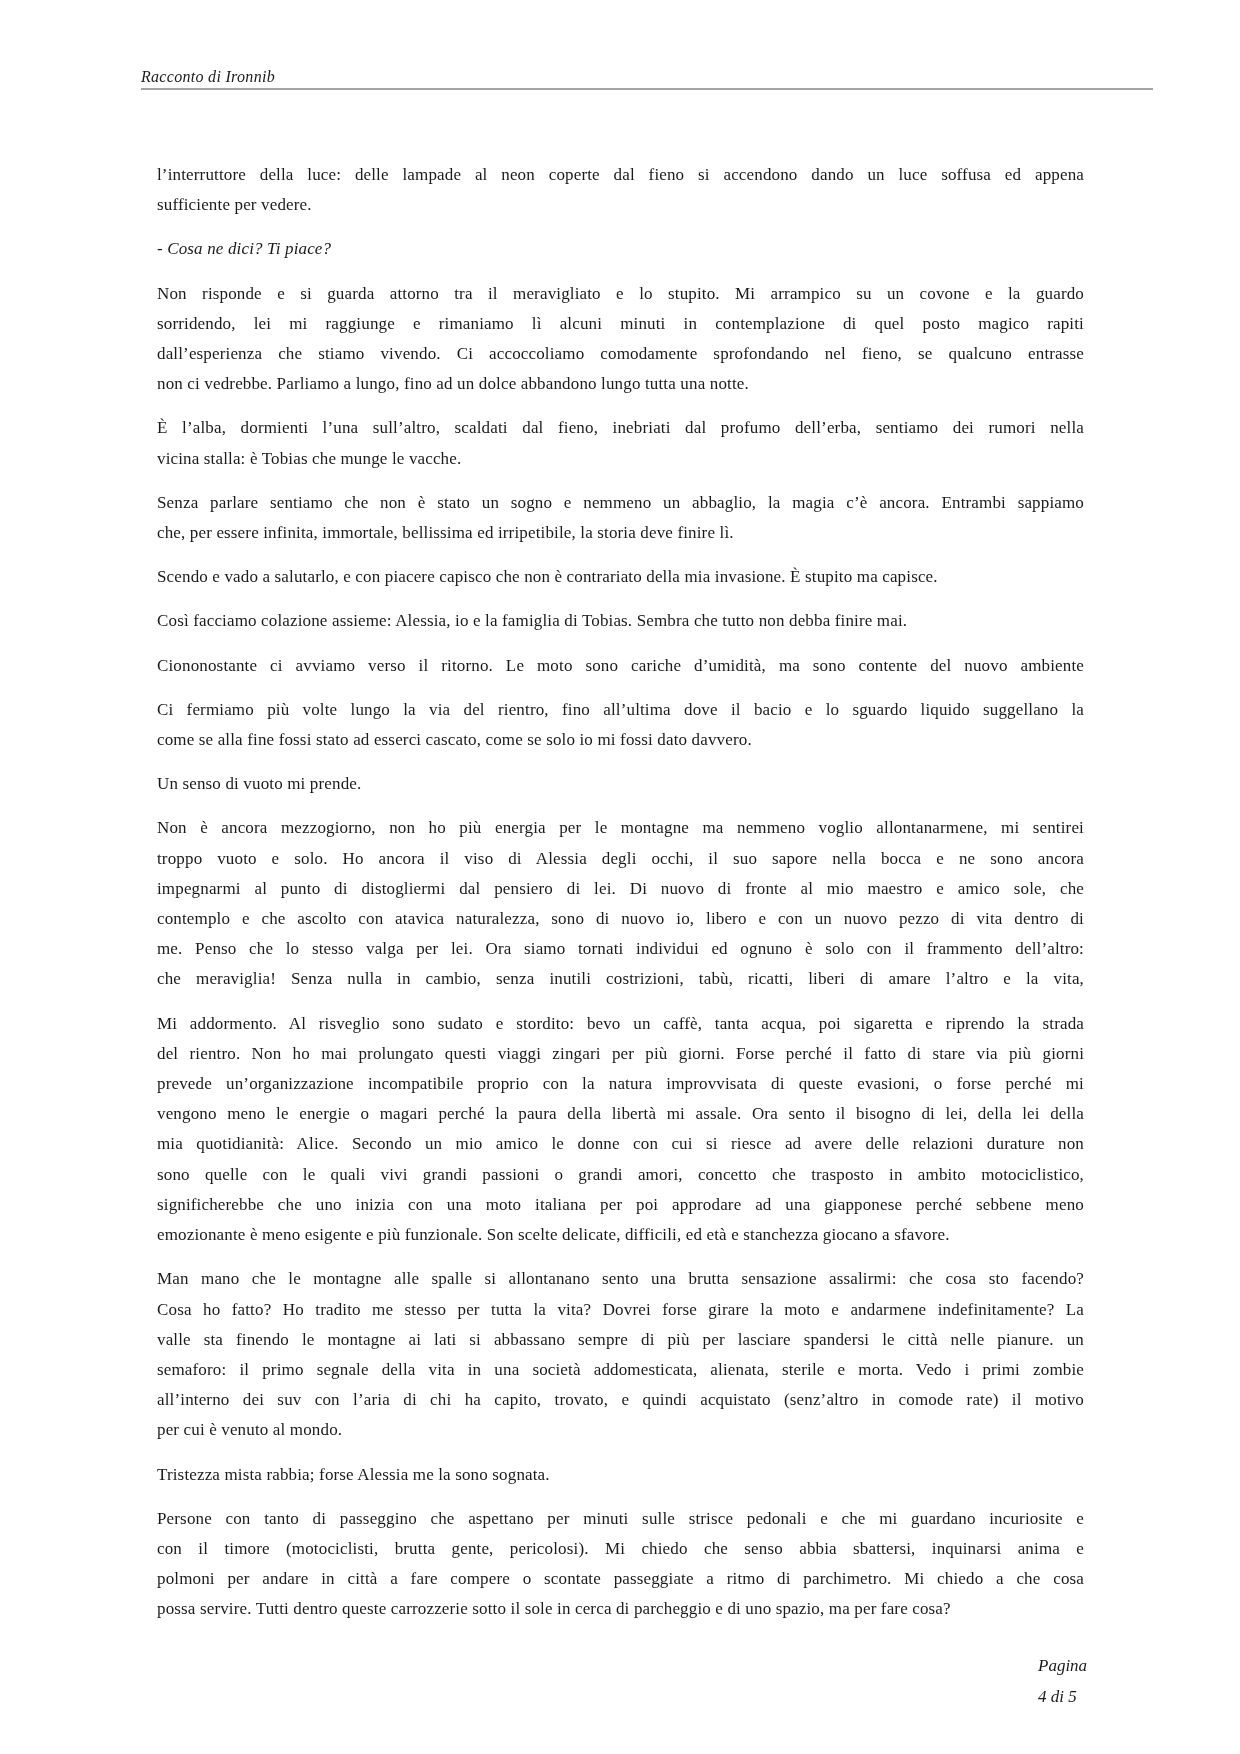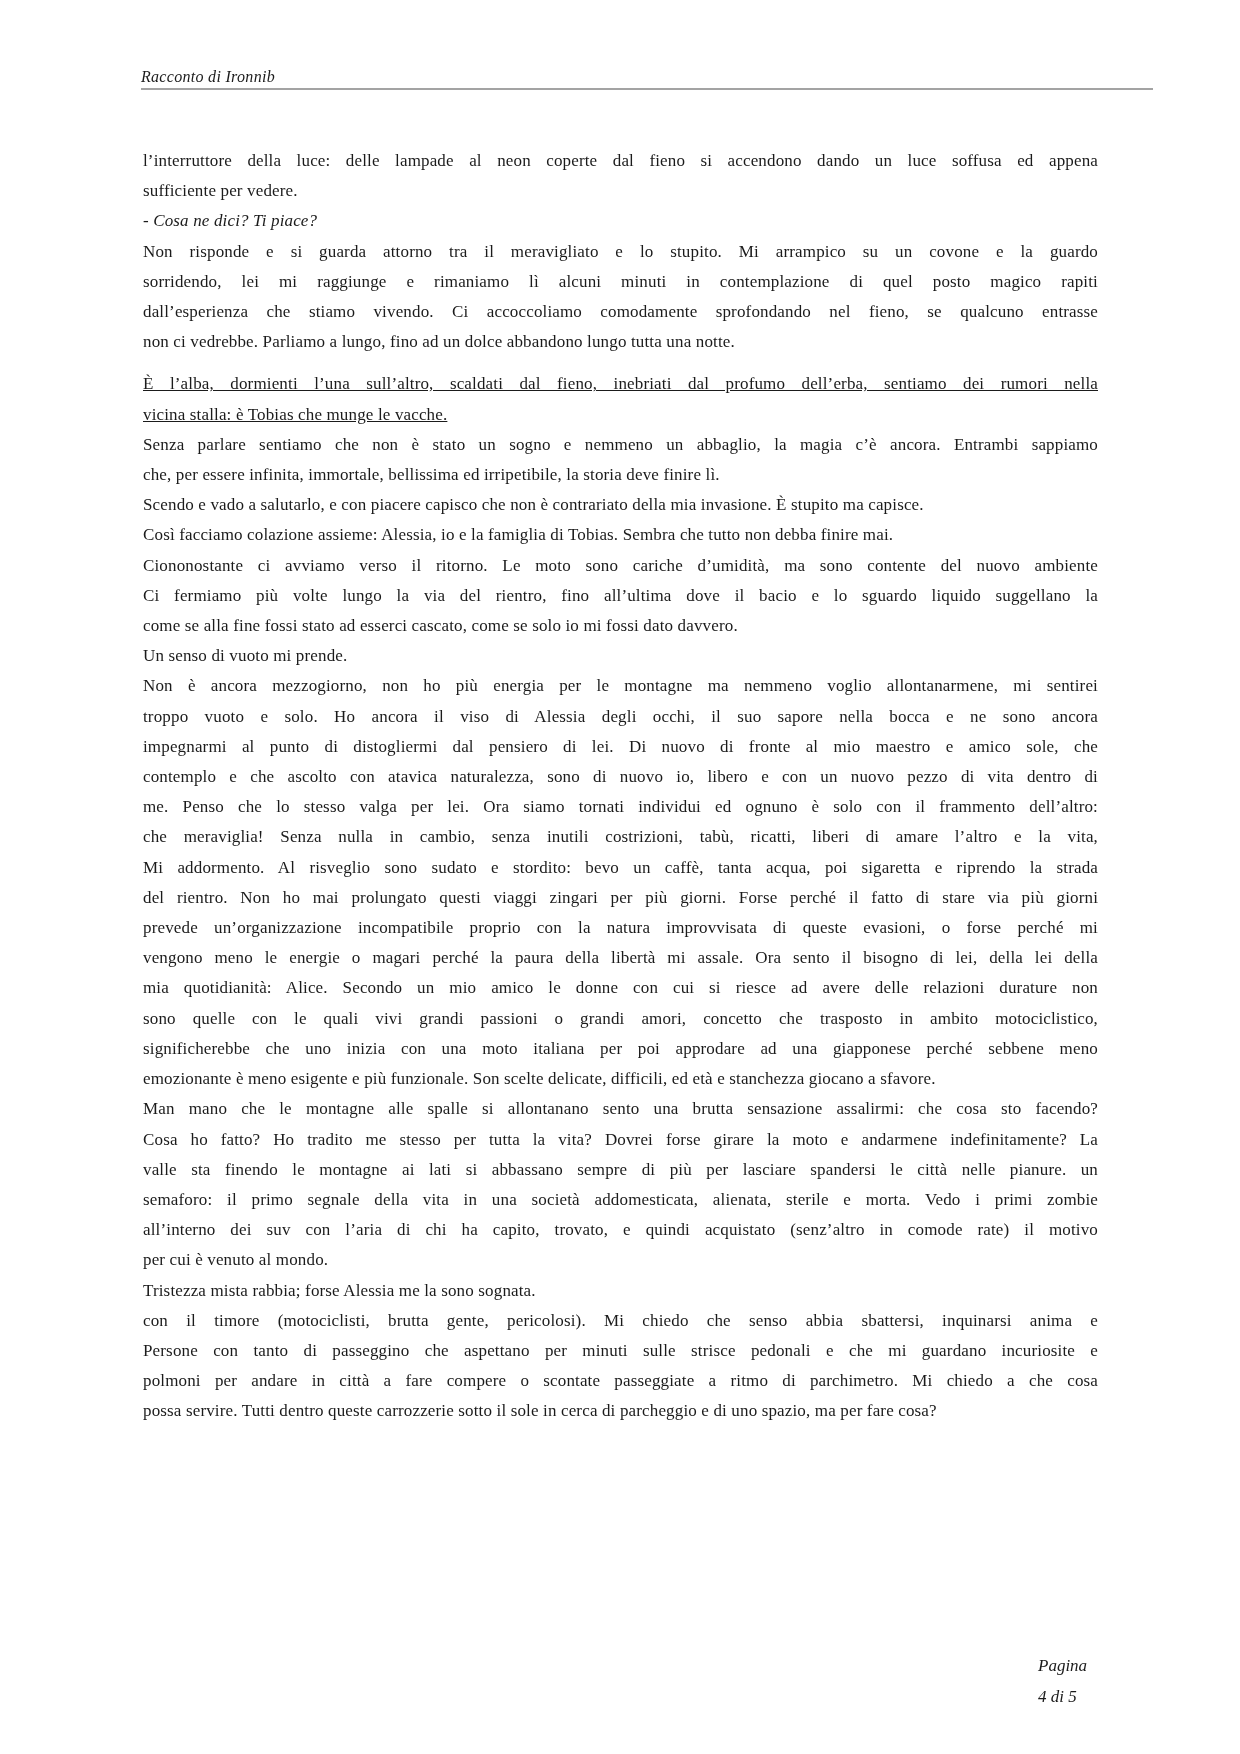--- a/index.html
+++ b/index.html
@@ -24,22 +24,22 @@
     font-style: italic;
     font-size: 16px;
     letter-spacing: 0.3px;
   }
   .document-body {
     position: absolute;
     left: 143px;
     top: 146px;
     width: 955px;
   }
-  .paragraph { margin: 0; }
-  .paragraph.spaced { margin-top: 12px; text-decoration: underline; }
+  .paragraph { margin: 14px; }
+  .paragraph.spaced { margin-top: 12px; }
   .paragraph.italic .line { font-style: italic; }
   .line {
     font-size: 17px;
     line-height: 30.2px;
     text-align: justify;
     text-align-last: justify;
     letter-spacing: 0.15px;
     white-space: normal;
   }
   .line.last { text-align-last: left; }
@@ -121,22 +121,22 @@
       <div class="line">Cosa ho fatto? Ho tradito me stesso per tutta la vita? Dovrei forse girare la moto e andarmene indefinitamente? La</div>
       <div class="line">valle sta finendo le montagne ai lati si abbassano sempre di più per lasciare spandersi le città nelle pianure. un</div>
       <div class="line">semaforo: il primo segnale della vita in una società addomesticata, alienata, sterile e morta. Vedo i primi zombie</div>
       <div class="line">all’interno dei suv con l’aria di chi ha capito, trovato, e quindi acquistato (senz’altro  in comode rate) il motivo</div>
       <div class="line last">per cui è venuto al mondo.</div>
     </div>
     <div class="paragraph">
       <div class="line last">Tristezza mista rabbia; forse Alessia me la sono sognata.</div>
     </div>
     <div class="paragraph">
+      <div class="line">Persone con tanto di passeggino che aspettano per minuti sulle strisce pedonali e che mi guardano incuriosite e</div>
       <div class="line">con il timore (motociclisti, brutta gente, pericolosi). Mi chiedo che senso abbia sbattersi, inquinarsi anima e</div>
-      <div class="line">Persone con tanto di passeggino che aspettano per minuti sulle strisce pedonali e che mi guardano incuriosite e</div>
       <div class="line">polmoni per andare in città a fare compere o scontate passeggiate a ritmo di parchimetro. Mi chiedo a che cosa</div>
       <div class="line last">possa servire. Tutti dentro queste carrozzerie sotto il sole in cerca di parcheggio e di uno spazio, ma per fare cosa?</div>
     </div>
   </div>
 
 <div class="page-footer">
   <span class="footer-line">Pagina</span>
   <span class="footer-line">4 di 5</span>
 </div>
 

